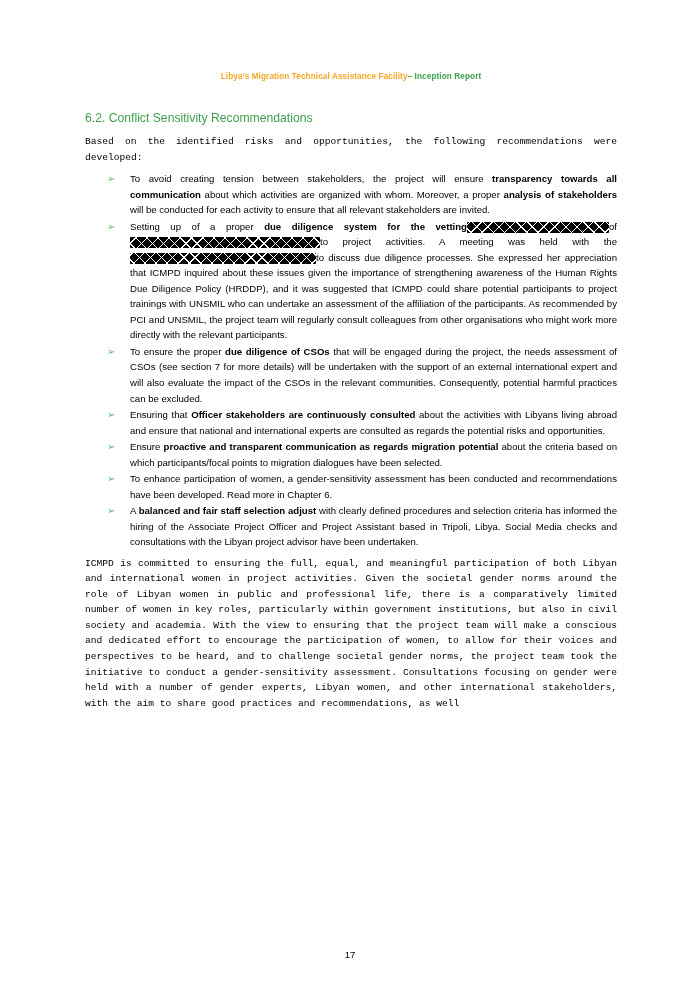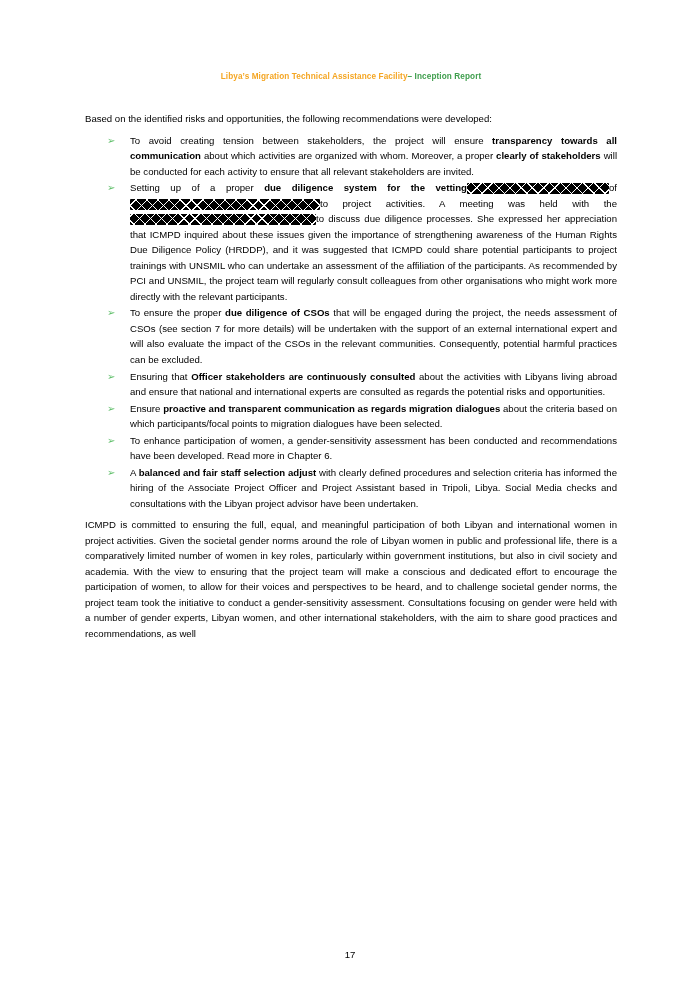--- a/index.html
+++ b/index.html
@@ -37,20 +37,21 @@
     color: #3f9e4d;
     font-size: 12.2px;
     margin: 0 0 9px 0;
     font-weight: normal;
   }
   .body-text {
     font-size: 9.6px;
     line-height: 1.62;
     text-align: justify;
     margin: 0 0 3px 0;
+    font-family: Liberation Mono, monospace;
   }
   ul.bullets {
     list-style: none;
     margin: 6px 0 6px 0;
     padding: 0 0 0 22px;
   }
   ul.bullets > li {
     position: relative;
     padding-left: 23px;
     font-size: 9.6px;
@@ -108,29 +109,30 @@
 </style>
 </head>
 <body>
 
 <div class="page">
 
   <div class="header">
     <span class="part-a">Libya’s Migration Technical Assistance Facility</span><span class="part-b">– Inception Report</span>
   </div>
 
+  <h3 class="sub-heading">6.2. Conflict Sensitivity Recommendations</h3>
 
   <p class="body-text">Based on the identified risks and opportunities, the following recommendations were developed:</p>
 
   <ul class="bullets" id="bullet-list">
-      <li><span class="arrow">➢</span>To avoid creating tension between stakeholders, the project will ensure <b>transparency towards all communication</b> about which activities are organized with whom. Moreover, a proper <b>clearly of stakeholders</b> will be conducted for each activity to ensure that all relevant stakeholders are invited.</li>
+      <li><span class="arrow">➢</span>To avoid creating tension between stakeholders, the project will ensure <b>transparency towards all communication</b> about which activities are organized with whom. Moreover, a proper <b>analysis of stakeholders</b> will be conducted for each activity to ensure that all relevant stakeholders are invited.</li>
       <li><span class="arrow">➢</span>Setting up of a proper <b>due diligence system for the vetting</b><span class="redact" style="width: 142px;"></span>of <span class="redact" style="width: 190px;"></span>to project activities. A meeting was held with the <span class="redact" style="width: 186px;"></span>to discuss due diligence processes. She expressed her appreciation that ICMPD inquired about these issues given the importance of strengthening awareness of the Human Rights Due Diligence Policy (HRDDP), and it was suggested that ICMPD could share potential participants to project trainings with UNSMIL who can undertake an assessment of the affiliation of the participants. As recommended by PCI and UNSMIL, the project team will regularly consult colleagues from other organisations who might work more directly with the relevant participants.</li>
       <li><span class="arrow">➢</span>To ensure the proper <b>due diligence of CSOs</b> that will be engaged during the project, the needs assessment of CSOs (see section 7 for more details) will be undertaken with the support of an external international expert and will also evaluate the impact of the CSOs in the relevant communities. Consequently, potential harmful practices can be excluded.</li>
       <li><span class="arrow">➢</span>Ensuring that <b>Officer stakeholders are continuously consulted</b> about the activities with Libyans living abroad and ensure that national and international experts are consulted as regards the potential risks and opportunities.</li>
-      <li><span class="arrow">➢</span>Ensure <b>proactive and transparent communication as regards migration dialogues</b> about the criteria based on which participants/focal points to migration dialogues have been selected.</li>
+      <li><span class="arrow">➢</span>Ensure <b>proactive and transparent communication as regards migration potential</b> about the criteria based on which participants/focal points to migration dialogues have been selected.</li>
       <li><span class="arrow">➢</span>To enhance participation of women, a gender-sensitivity assessment has been conducted and recommendations have been developed. Read more in Chapter 6.</li>
       <li><span class="arrow">➢</span>A <b>balanced and fair staff selection adjust</b> with clearly defined procedures and selection criteria has informed the hiring of the Associate Project Officer and Project Assistant based in Tripoli, Libya. Social Media checks and consultations with the Libyan project advisor have been undertaken.</li>
     </ul>
 
 
 
   <p class="body-text">ICMPD is committed to ensuring the full, equal, and meaningful participation of both Libyan and international women in project activities. Given the societal gender norms around the role of Libyan women in public and professional life, there is a comparatively limited number of women in key roles, particularly within government institutions, but also in civil society and academia. With the view to ensuring that the project team will make a conscious and dedicated effort to encourage the participation of women, to allow for their voices and perspectives to be heard, and to challenge societal gender norms, the project team took the initiative to conduct a gender-sensitivity assessment. Consultations focusing on gender were held with a number of gender experts, Libyan women, and other international stakeholders, with the aim to share good practices and recommendations, as well</p>
 
   <div class="page-number">17</div>
 

